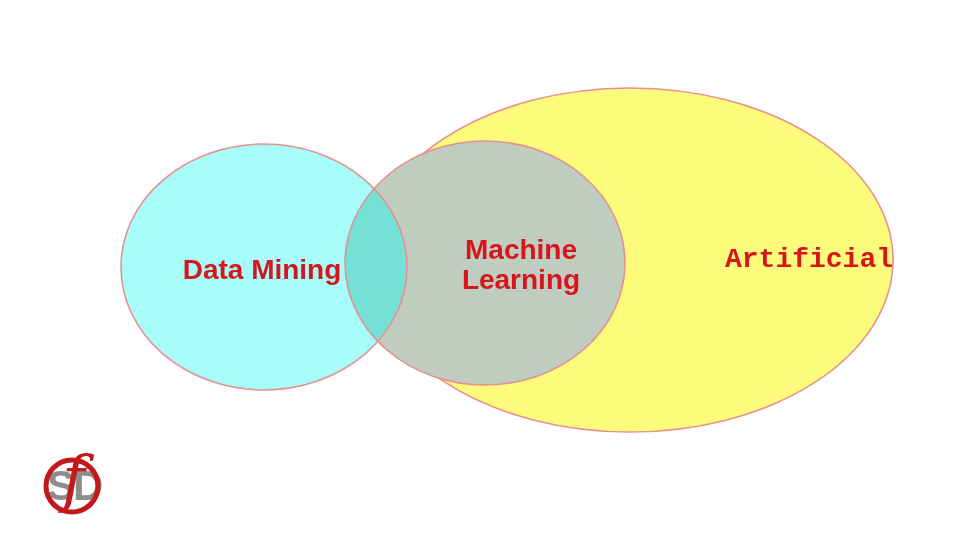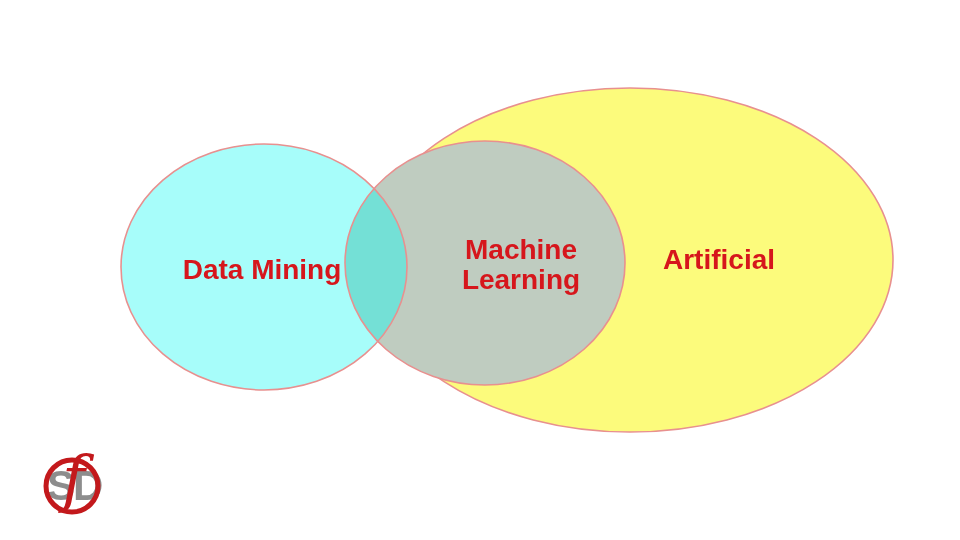--- a/index.html
+++ b/index.html
@@ -15,21 +15,21 @@
   .outl { stroke: #e8908f; stroke-width: 1.6; }
   .venn-label {
     position: absolute;
     color: #d6161c;
     font-weight: 700;
     font-size: 28px;
     line-height: 30px;
     white-space: nowrap;
   }
   .center-text { text-align: center; }
-  .left-text { text-align: left; }
+  .left-text { text-align: right; font-family: Liberation Mono, monospace; }
   #logo { position: absolute; left: 42px; top: 452px; }
   .logo-letter {
     font-family: "Liberation Sans", sans-serif;
     font-weight: 700;
     font-size: 42px;
     fill: #8d8d8d;
   }
   .logo-f {
     font-family: "DejaVu Serif", serif;
     font-style: italic;

